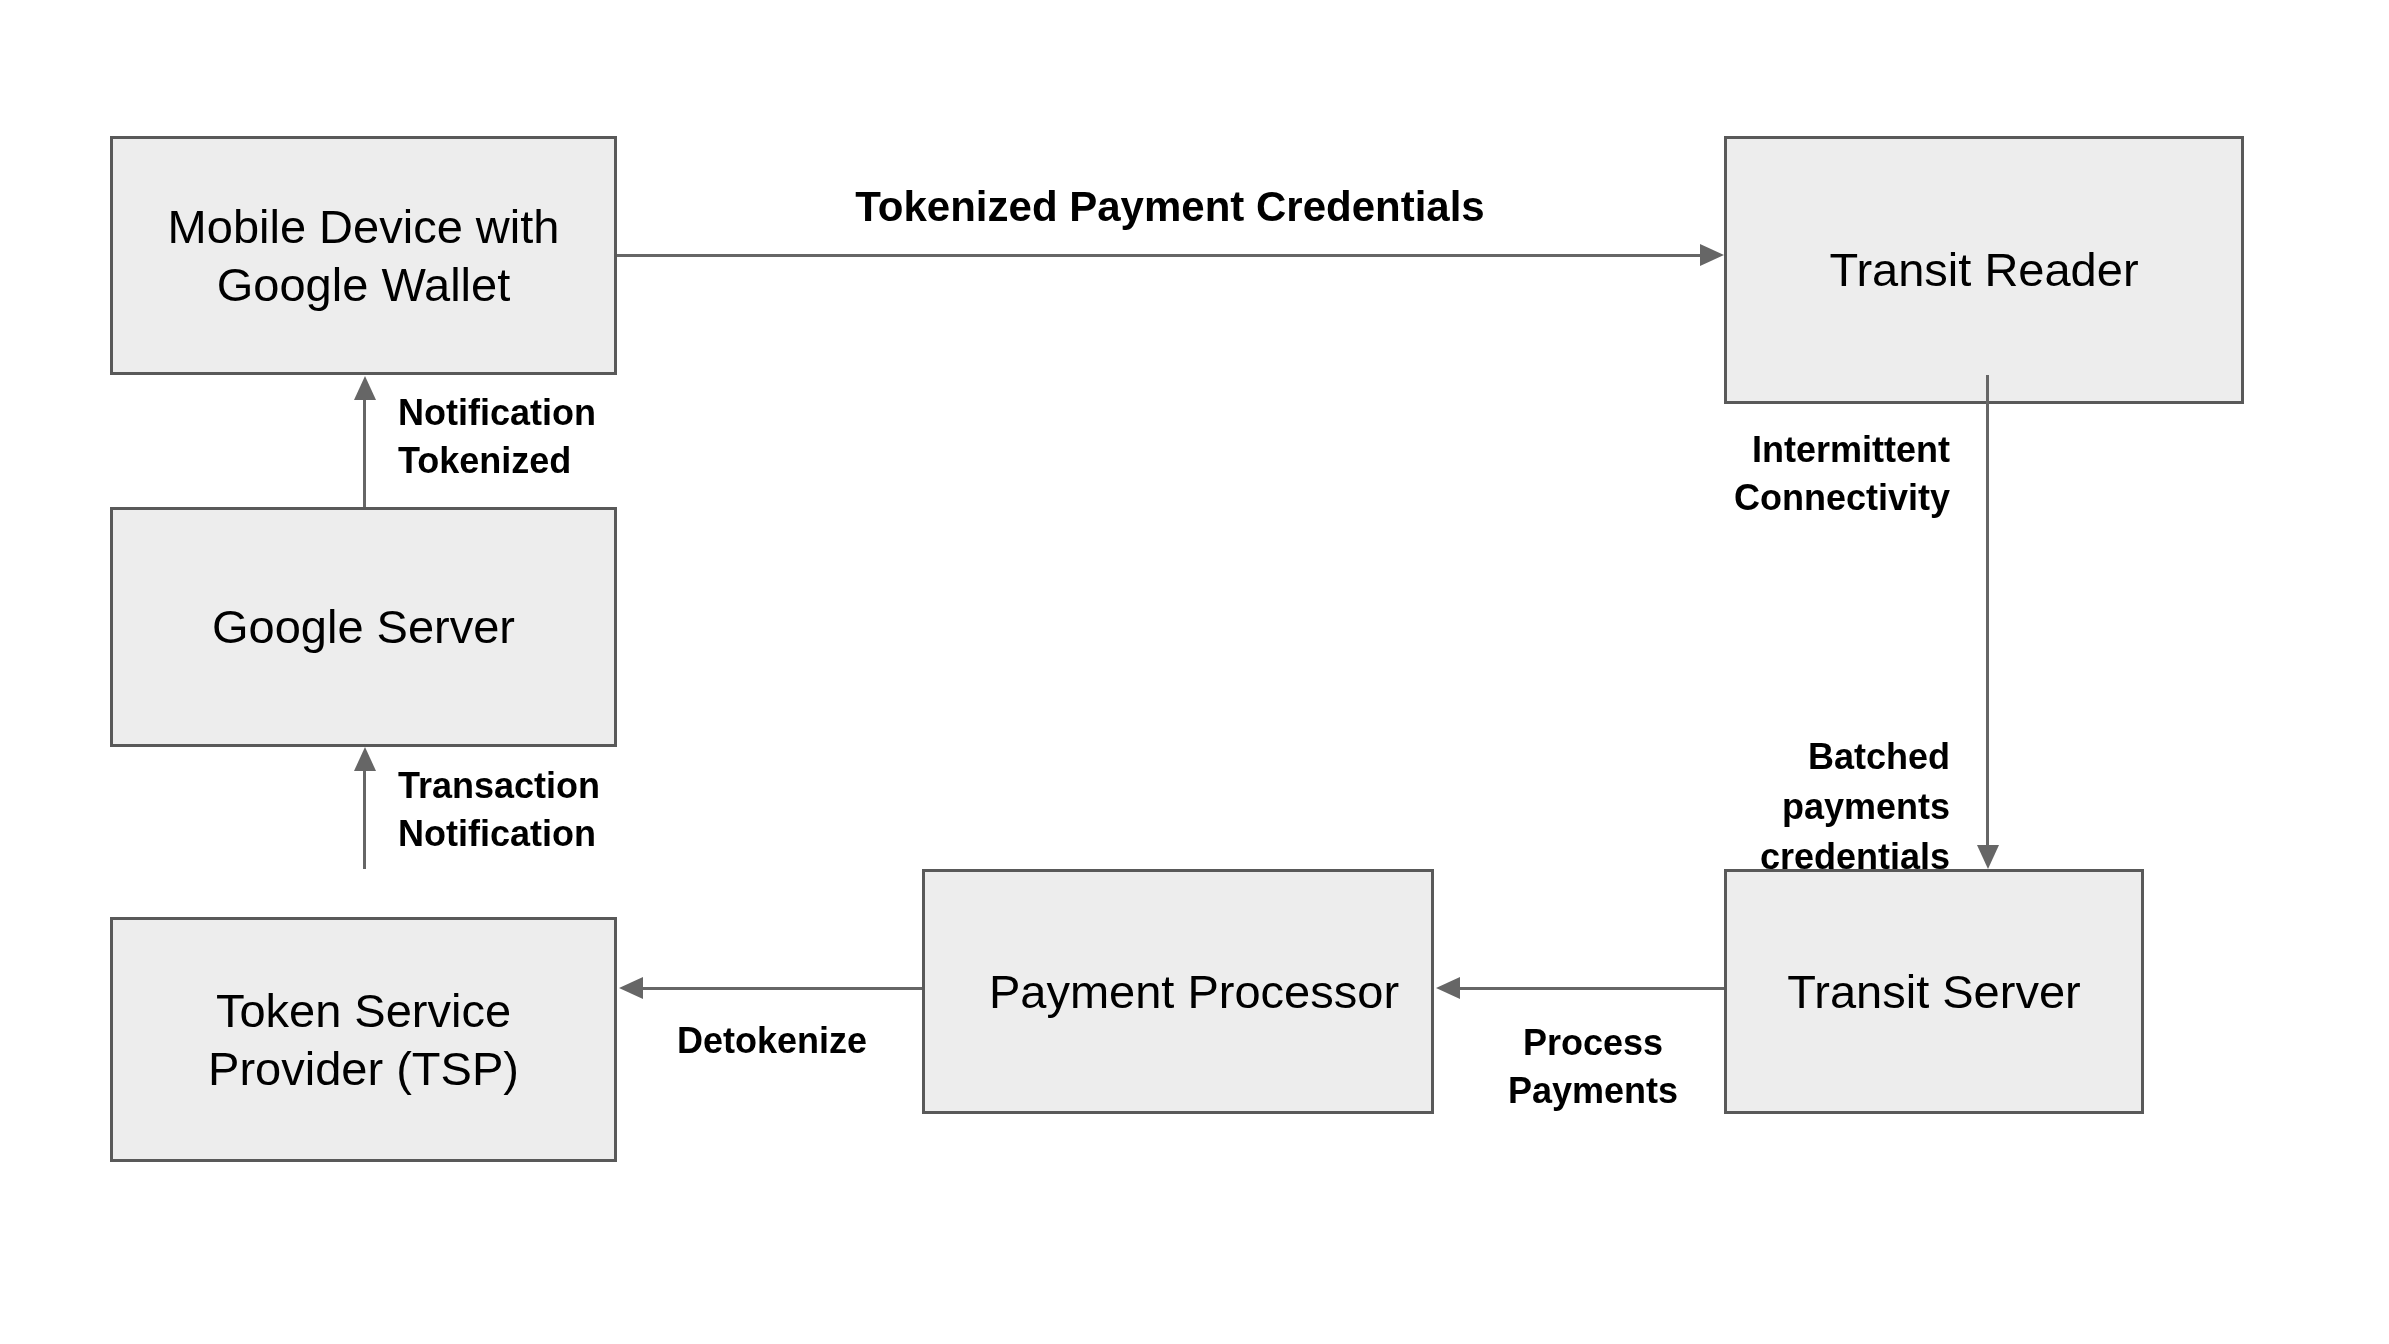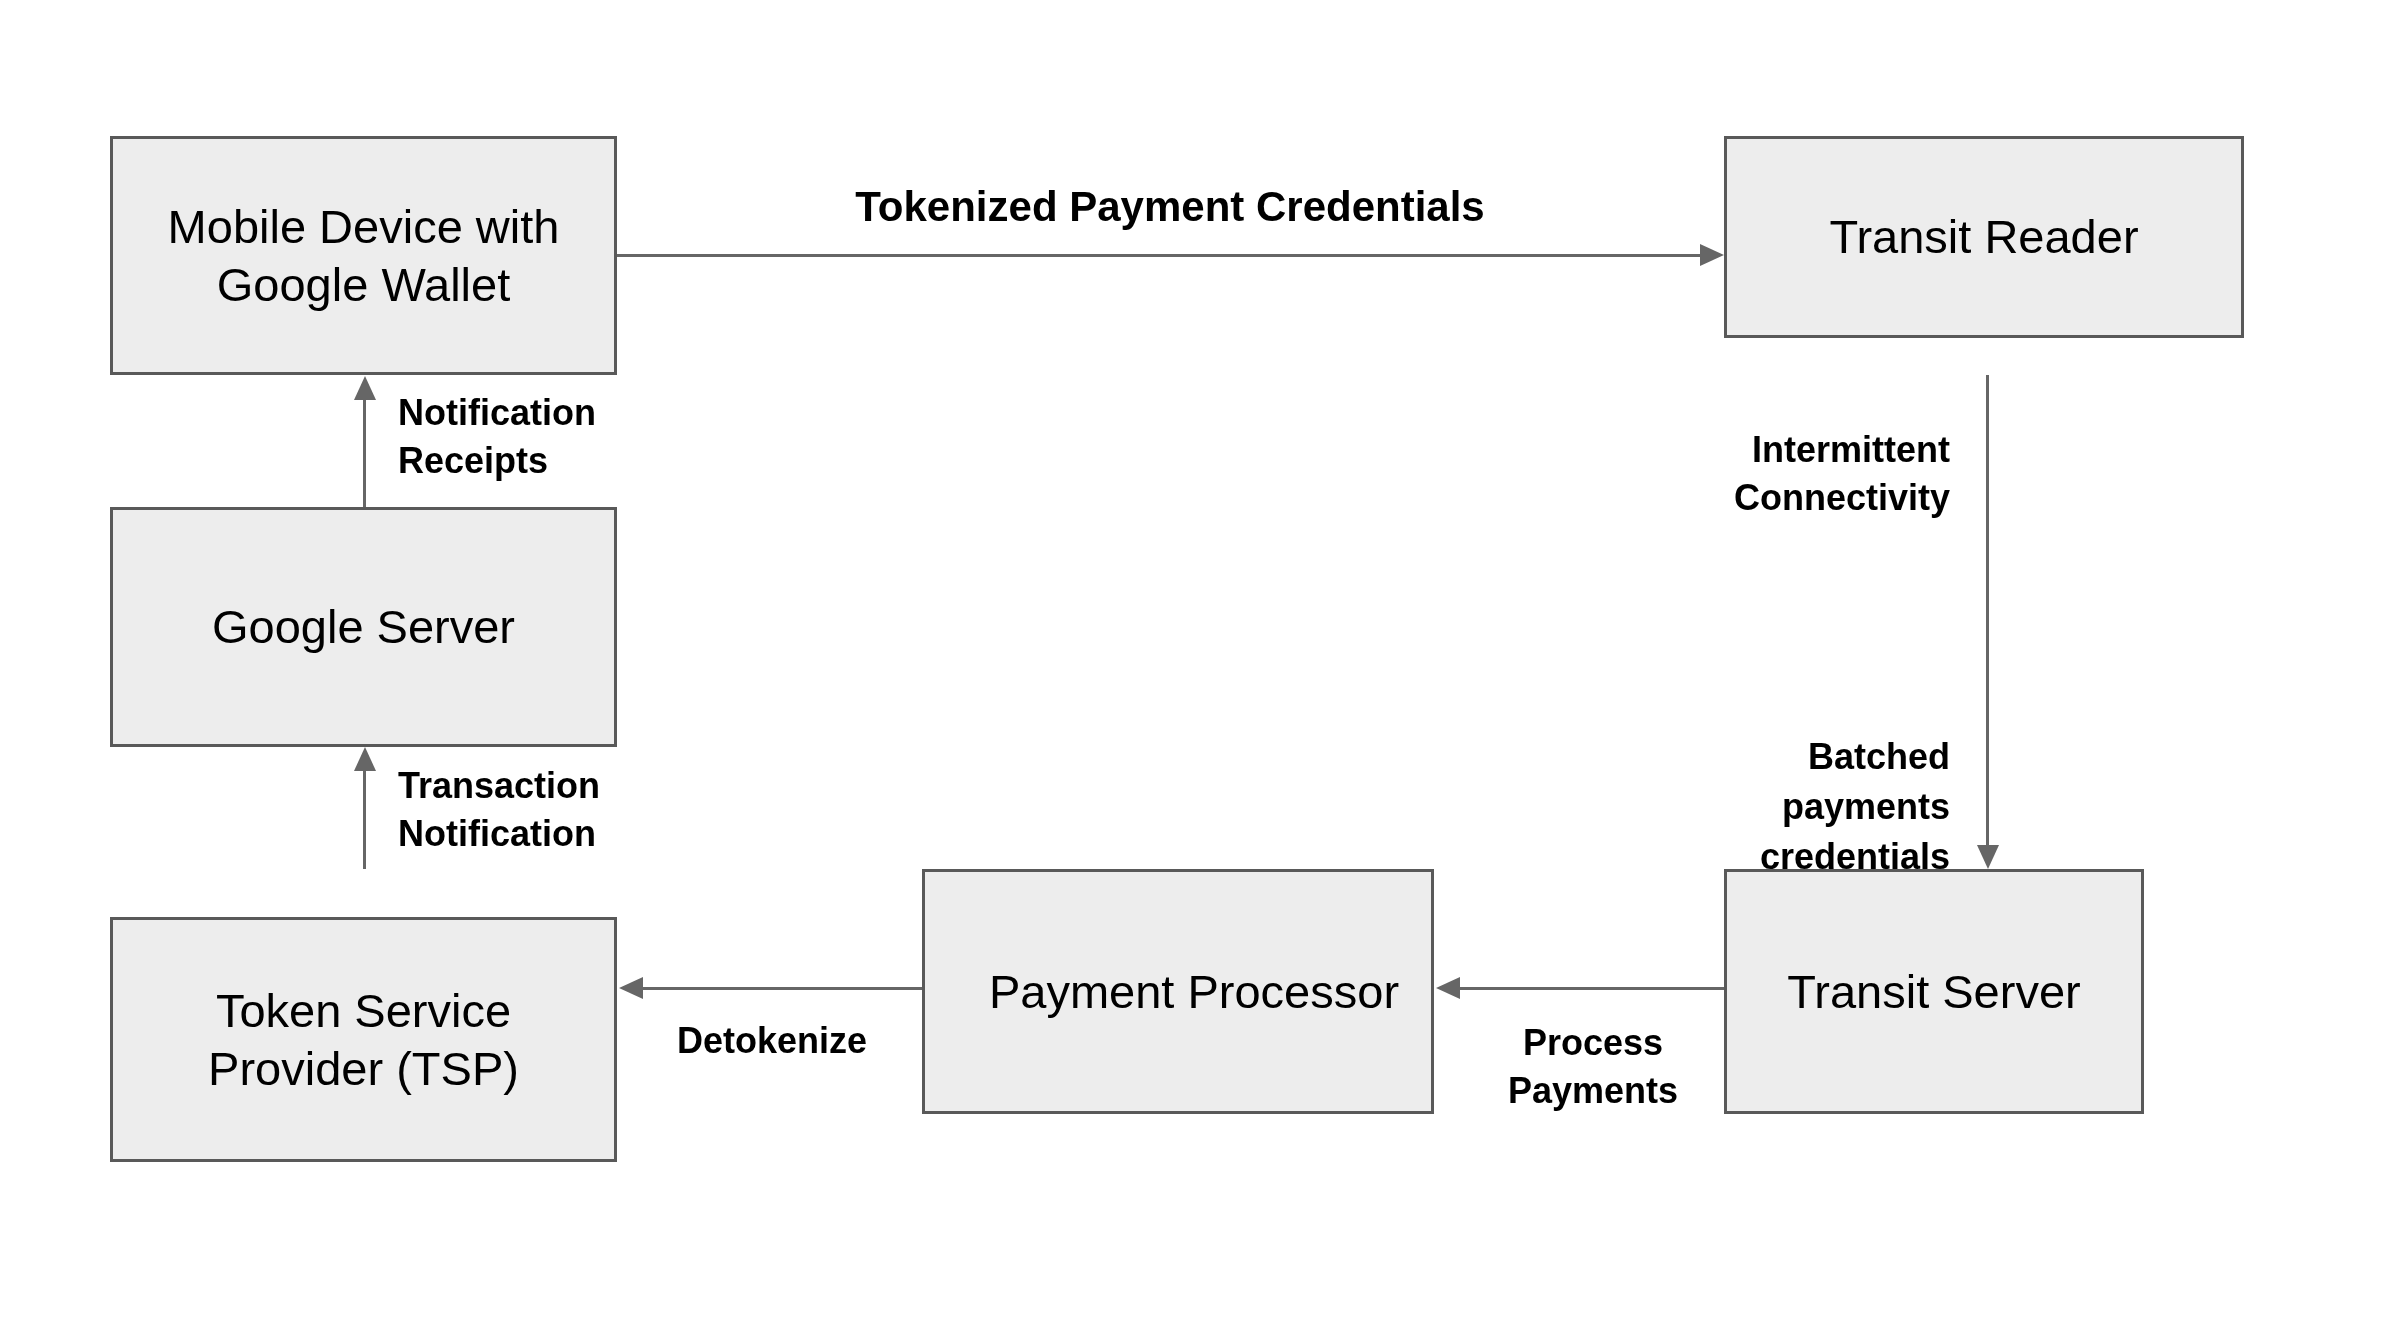--- a/index.html
+++ b/index.html
@@ -86,21 +86,21 @@
 
 <div class="canvas">
 
   <div class="node" style="left:110px; top:136px; width:507px; height:239px;">
     <div class="node-label">
       <div>Mobile Device with</div>
       <div>Google Wallet</div>
     </div>
   </div>
 
-  <div class="node" style="left:1724px; top:136px; width:520px; height:202px;">
+  <div class="node" style="left:1724px; top:136px; width:520px; height:268px;">
     <div class="node-label">
       <div>Transit Reader</div>
     </div>
   </div>
 
   <div class="node" style="left:110px; top:507px; width:507px; height:240px;">
     <div class="node-label">
       <div>Google Server</div>
     </div>
   </div>
@@ -125,21 +125,21 @@
   </div>
 
   <div class="edge-line" style="left:617px; top:254px; width:1086px; height:3px;"></div>
   <div class="arrowhead right" style="left:1700px; top:244px;"></div>
   <div class="edge-label big" style="left:640px; top:182px; width:1060px;">Tokenized Payment Credentials</div>
 
   <div class="edge-line" style="left:363px; top:396px; width:3px; height:111px;"></div>
   <div class="arrowhead up" style="left:354px; top:376px;"></div>
   <div class="edge-label" style="left:398px; top:389px;">
     <div>Notification</div>
-    <div>Receipts</div>
+    <div>Tokenized</div>
   </div>
 
   <div class="edge-line" style="left:363px; top:767px; width:3px; height:102px;"></div>
   <div class="arrowhead up" style="left:354px; top:747px;"></div>
   <div class="edge-label" style="left:398px; top:762px;">
     <div>Transaction</div>
     <div>Notification</div>
   </div>
 
   <div class="edge-line" style="left:1986px; top:375px; width:3px; height:474px;"></div>

